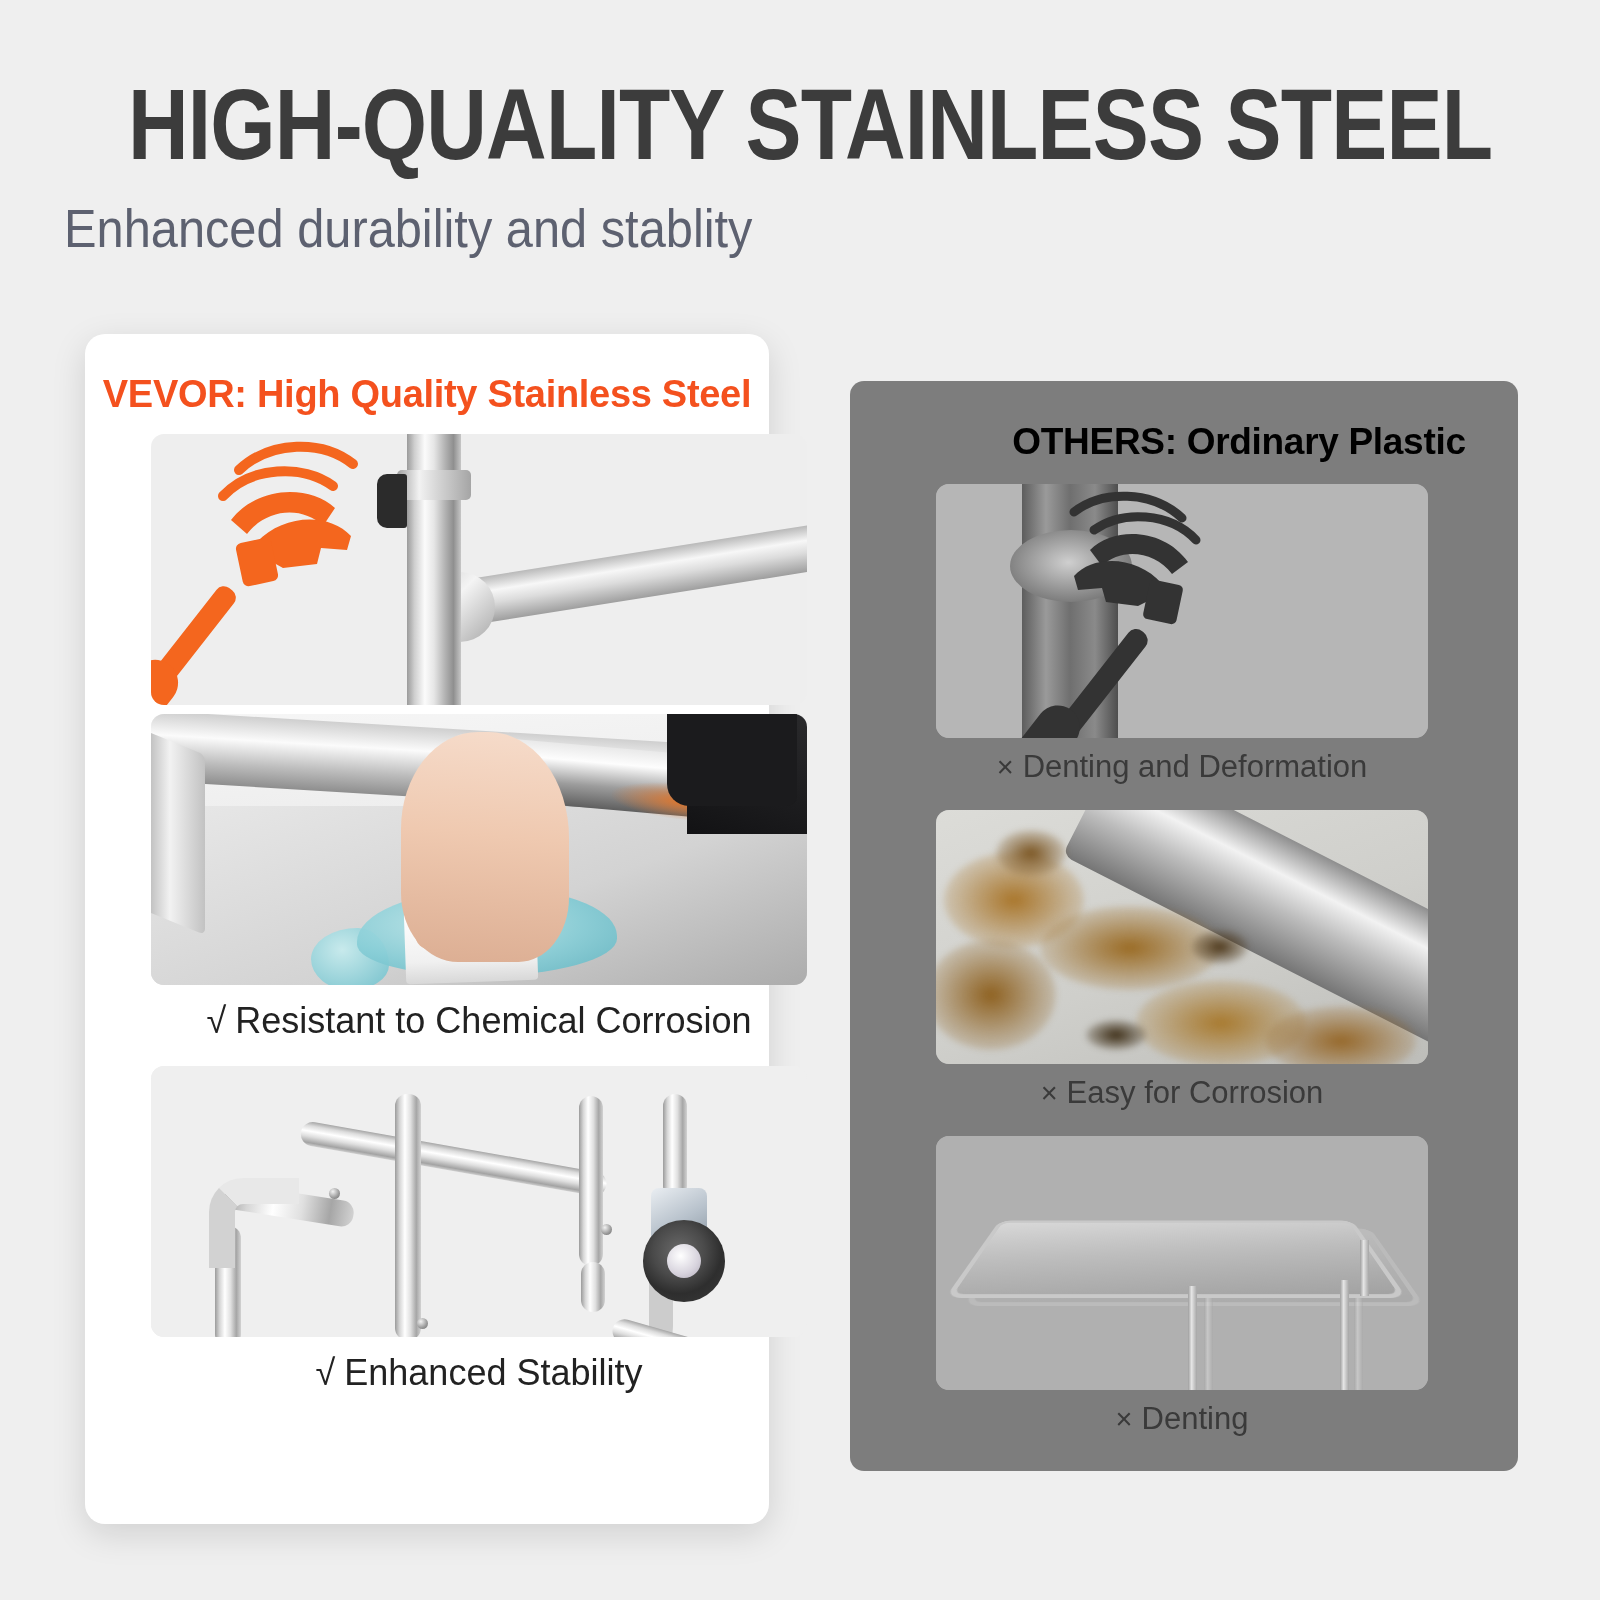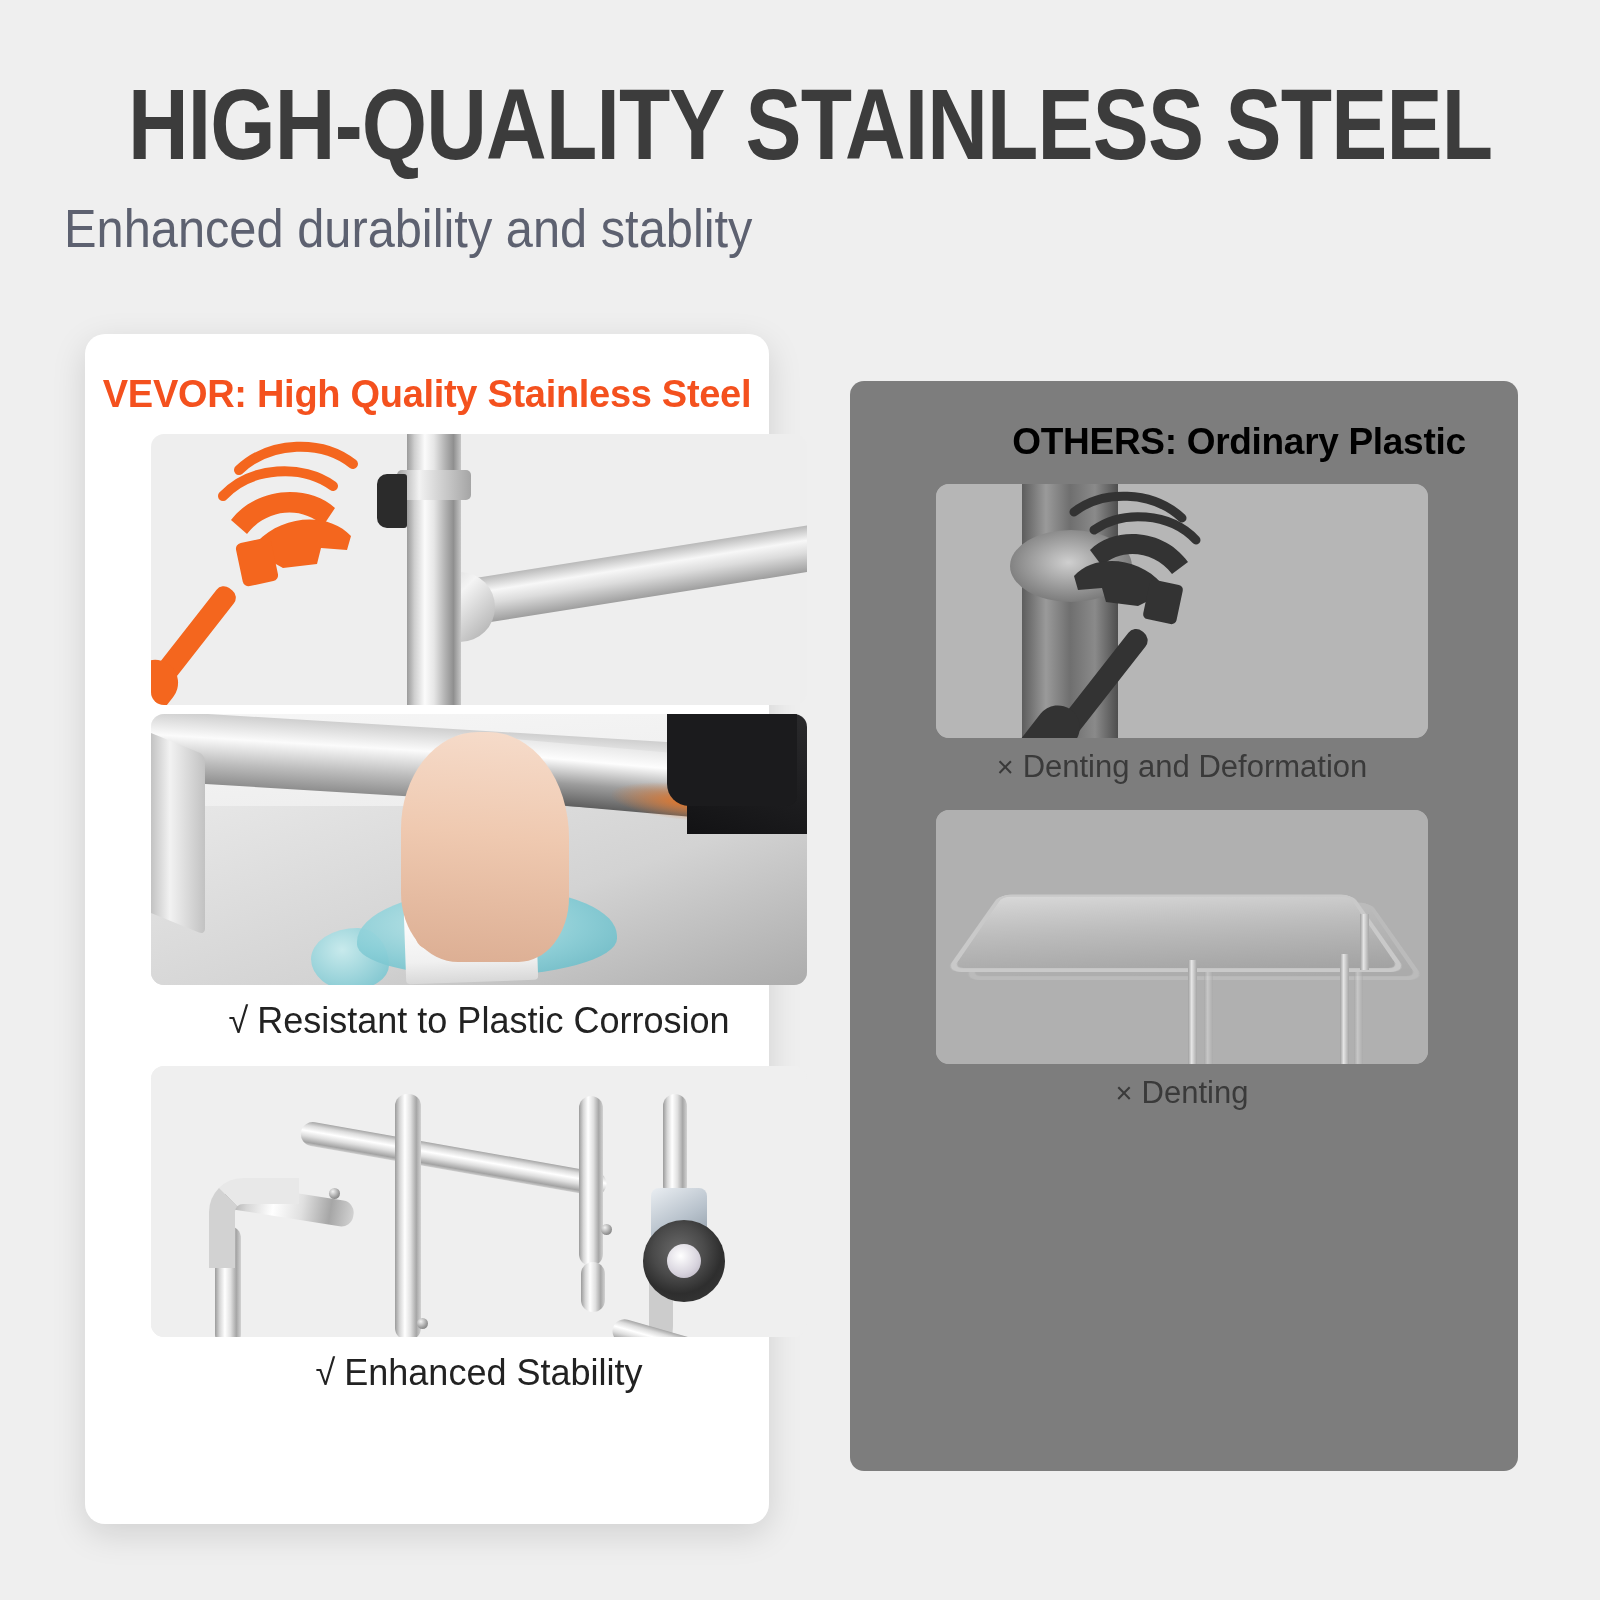--- a/index.html
+++ b/index.html
@@ -411,20 +411,39 @@
               <path d="M16 -8 C 46 -36, 96 -36, 124 -14" stroke="#333333" stroke-width="9" fill="none" stroke-linecap="round"></path>
             </g>
           </svg>
         </div>
       </div>
       <div class="other-caption">
         <span class="xmark">×</span><span>Denting and Deformation</span>
       </div>
     </div>
 
+    <div class="other-item">
+      <div class="other-thumb">
+        <div class="scene">
+          <div class="rust-bg"></div>
+          <div class="rust-rail"></div>
+          <div class="rust-blob" style="left:8px;  top:42px;  width:140px; height:96px;  background:radial-gradient(ellipse,#a9762b 0%,rgba(169,118,43,0.18) 72%);"></div>
+          <div class="rust-blob" style="left:104px;top:96px;  width:180px; height:84px;  background:radial-gradient(ellipse,#9a6b24 0%,rgba(154,107,36,0.14) 74%);"></div>
+          <div class="rust-blob" style="left:-10px;top:130px; width:130px; height:110px; background:radial-gradient(ellipse,#8e6120 0%,rgba(142,97,32,0.12) 76%);"></div>
+          <div class="rust-blob" style="left:200px;top:170px; width:170px; height:86px;  background:radial-gradient(ellipse,#a87a2f 0%,rgba(168,122,47,0.15) 74%);"></div>
+          <div class="rust-blob" style="left:330px;top:196px; width:150px; height:70px;  background:radial-gradient(ellipse,#96682a 0%,rgba(150,104,42,0.14) 74%);"></div>
+          <div class="rust-blob" style="left:60px; top:20px;  width:70px;  height:46px;  background:radial-gradient(ellipse,#7a5420 0%,rgba(122,84,32,0.1) 78%);"></div>
+          <div class="rust-blob" style="left:256px;top:120px; width:56px;  height:34px;  background:radial-gradient(ellipse,#4a3416 0%,rgba(74,52,22,0.1) 78%);"></div>
+          <div class="rust-blob" style="left:150px;top:210px; width:60px;  height:30px;  background:radial-gradient(ellipse,#3a2a12 0%,rgba(58,42,18,0.1) 80%);"></div>
+        </div>
+      </div>
+      <div class="other-caption">
+        <span class="xmark">×</span><span>Easy for Corrosion</span>
+      </div>
+    </div>
 
     <div class="other-item">
       <div class="other-thumb">
         <div class="scene">
           <div class="shake-bg"></div>
 
           <div class="shake-tray ghost" style="left:58px; top:58px;"></div>
           <div class="shake-leg ghost" style="left:268px; top:156px; height:100px;"></div>
           <div class="shake-leg ghost" style="left:418px; top:150px; height:104px;"></div>
 
@@ -486,21 +505,21 @@
           <div class="liquid"></div>
           <div class="sponge"></div>
           <div class="finger" style="left:264px;"></div>
           <div class="finger" style="left:300px;"></div>
           <div class="finger" style="left:336px;"></div>
           <div class="finger" style="left:372px; height:96px;"></div>
           <div class="hand"></div>
         </div>
       </div>
       <div class="vevor-caption">
-        <span class="checkmark">√</span><span>Resistant to Plastic Corrosion</span>
+        <span class="checkmark">√</span><span>Resistant to Chemical Corrosion</span>
       </div>
     </div>
 
     <div class="vevor-item">
       <div class="vevor-thumb">
         <div class="scene">
           <div class="legs-bg"></div>
 
           <div class="tube tube-h" style="left:150px; top:54px; width:310px; height:24px; transform:rotate(10deg); transform-origin:left center;"></div>
 

